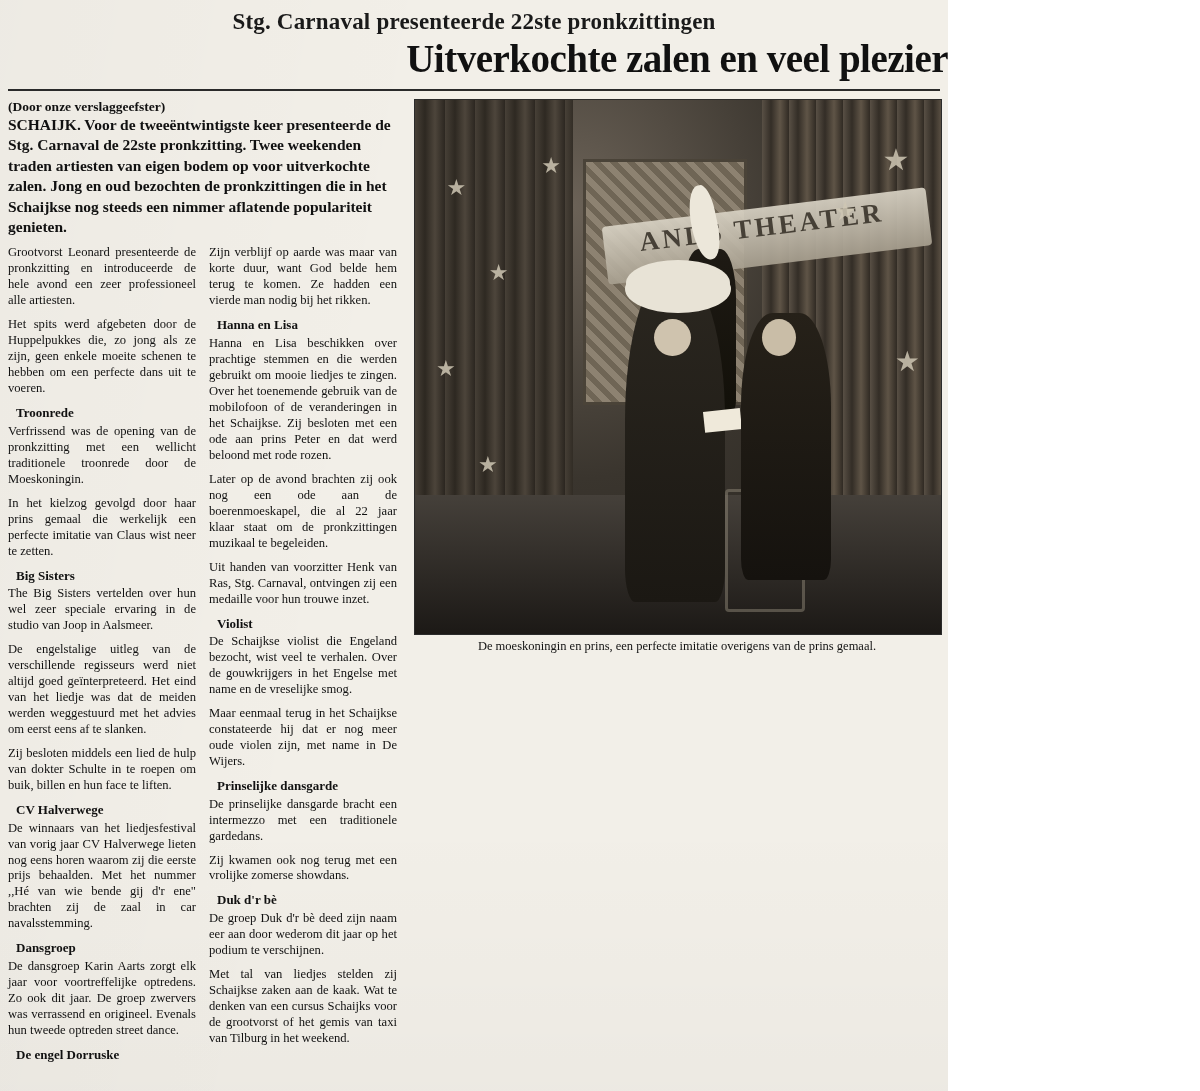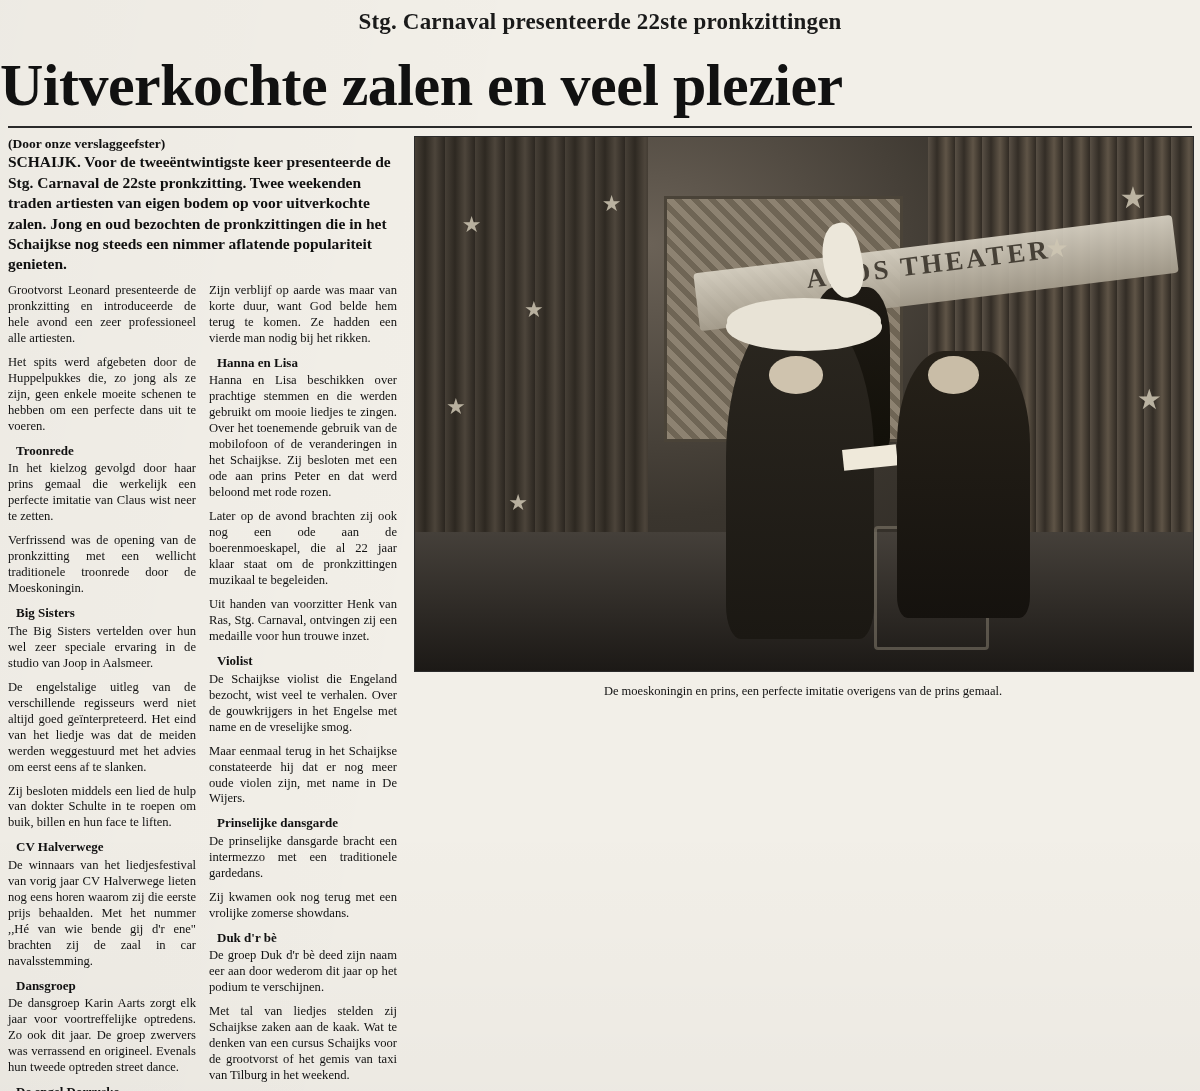--- a/index.html
+++ b/index.html
@@ -9,45 +9,45 @@
   }
   body {
     width: 1200px;
     height: 1091px;
     font-family: "Liberation Serif", serif;
     color: #111;
     overflow: hidden;
   }
   .page {
     position: relative;
-    width: 1200px;
+    width: 948px;
     height: 1091px;
     background: #f2efe8;
     padding: 0;
     box-sizing: border-box;
     background-image:
       linear-gradient(100deg, rgba(0,0,0,0.02) 0%, rgba(0,0,0,0) 40%),
       linear-gradient(0deg, rgba(0,0,0,0.025) 0%, rgba(0,0,0,0) 25%);
   }
   .kicker {
     text-align: center;
     font-family: "Liberation Serif", serif;
     font-weight: bold;
     font-size: 23px;
     letter-spacing: 0.2px;
     padding-top: 9px;
     color: #1a1a1a;
   }
   .headline {
-    text-align: left;
-    font-family: "Liberation Serif", serif;
-    font-weight: bold;
-    font-size: 60px;
+    text-align: right;
+    font-family: "Liberation Serif", serif;
+    font-weight: bold;
+    font-size: 39px;
     line-height: 1.02;
-    margin-top: 20px;
+    margin-top: 4px;
     letter-spacing: -0.5px;
     color: #111;
     white-space: nowrap;
   }
   .rule-top {
     height: 2px;
     background: #2a2a2a;
     margin: 10px 8px 0 8px;
   }
   .content {
@@ -81,21 +81,21 @@
     width: 100%;
     height: 534px;
     border: 1px solid #2b2b2b;
     position: relative;
     overflow: hidden;
     background: #2a2622;
   }
   .caption {
     font-size: 12.5px;
     text-align: center;
-    padding-top: 12px;
+    padding-top: 4px;
     line-height: 1.25;
   }
   
   .ph-bg {
     position: absolute; inset: 0;
     background:
       radial-gradient(ellipse at 30% 20%, #6b6257 0%, #3a352e 45%, #221f1b 100%);
   }
   .ph-curtain {
     position: absolute; left: 0; top: 0; bottom: 0; width: 30%;
@@ -220,22 +220,22 @@
 
       <div class="intro-col">
         <div class="byline">(Door onze verslaggeefster)</div>
         <div class="lead">SCHAIJK. Voor de tweeëntwintigste keer presenteerde de Stg. Carnaval de 22ste pronkzitting. Twee weekenden traden artiesten van eigen bodem op voor uitverkochte zalen. Jong en oud bezochten de pronkzittingen die in het Schaijkse nog steeds een nimmer aflatende populariteit genieten.</div>
 
         <div class="twocol-narrow">
           <div class="col">
               <p>Grootvorst Leonard presenteerde de pronkzitting en introduceerde de hele avond een zeer professioneel alle artiesten.</p>
               <p>Het spits werd afgebeten door de Huppelpukkes die, zo jong als ze zijn, geen enkele moeite schenen te hebben om een perfecte dans uit te voeren.</p>
               <h3>Troonrede</h3>
+              <p>Verfrissend was de opening van de pronkzitting met een wellicht traditionele troonrede door de Moeskoningin.</p>
               <p>In het kielzog gevolgd door haar prins gemaal die werkelijk een perfecte imitatie van Claus wist neer te zetten.</p>
-              <p>Verfrissend was de opening van de pronkzitting met een wellicht traditionele troonrede door de Moeskoningin.</p>
               <h3>Big Sisters</h3>
               <p>The Big Sisters vertelden over hun wel zeer speciale ervaring in de studio van Joop in Aalsmeer.</p>
               <p>De engelstalige uitleg van de verschillende regisseurs werd niet altijd goed geïnterpreteerd. Het eind van het liedje was dat de meiden werden weggestuurd met het advies om eerst eens af te slanken.</p>
               <p>Zij besloten middels een lied de hulp van dokter Schulte in te roepen om buik, billen en hun face te liften.</p>
               <h3>CV Halverwege</h3>
               <p>De winnaars van het liedjesfestival van vorig jaar CV Halverwege lieten nog eens horen waarom zij die eerste prijs behaalden. Met het nummer ,,Hé van wie bende gij d'r ene" brachten zij de zaal in car navalsstemming.</p>
               <h3>Dansgroep</h3>
               <p>De dansgroep Karin Aarts zorgt elk jaar voor voortreffelijke optredens. Zo ook dit jaar. De groep zwervers was verrassend en origineel. Evenals hun tweede optreden street dance.</p>
               <h3>De engel Dorruske</h3>
             </div>

